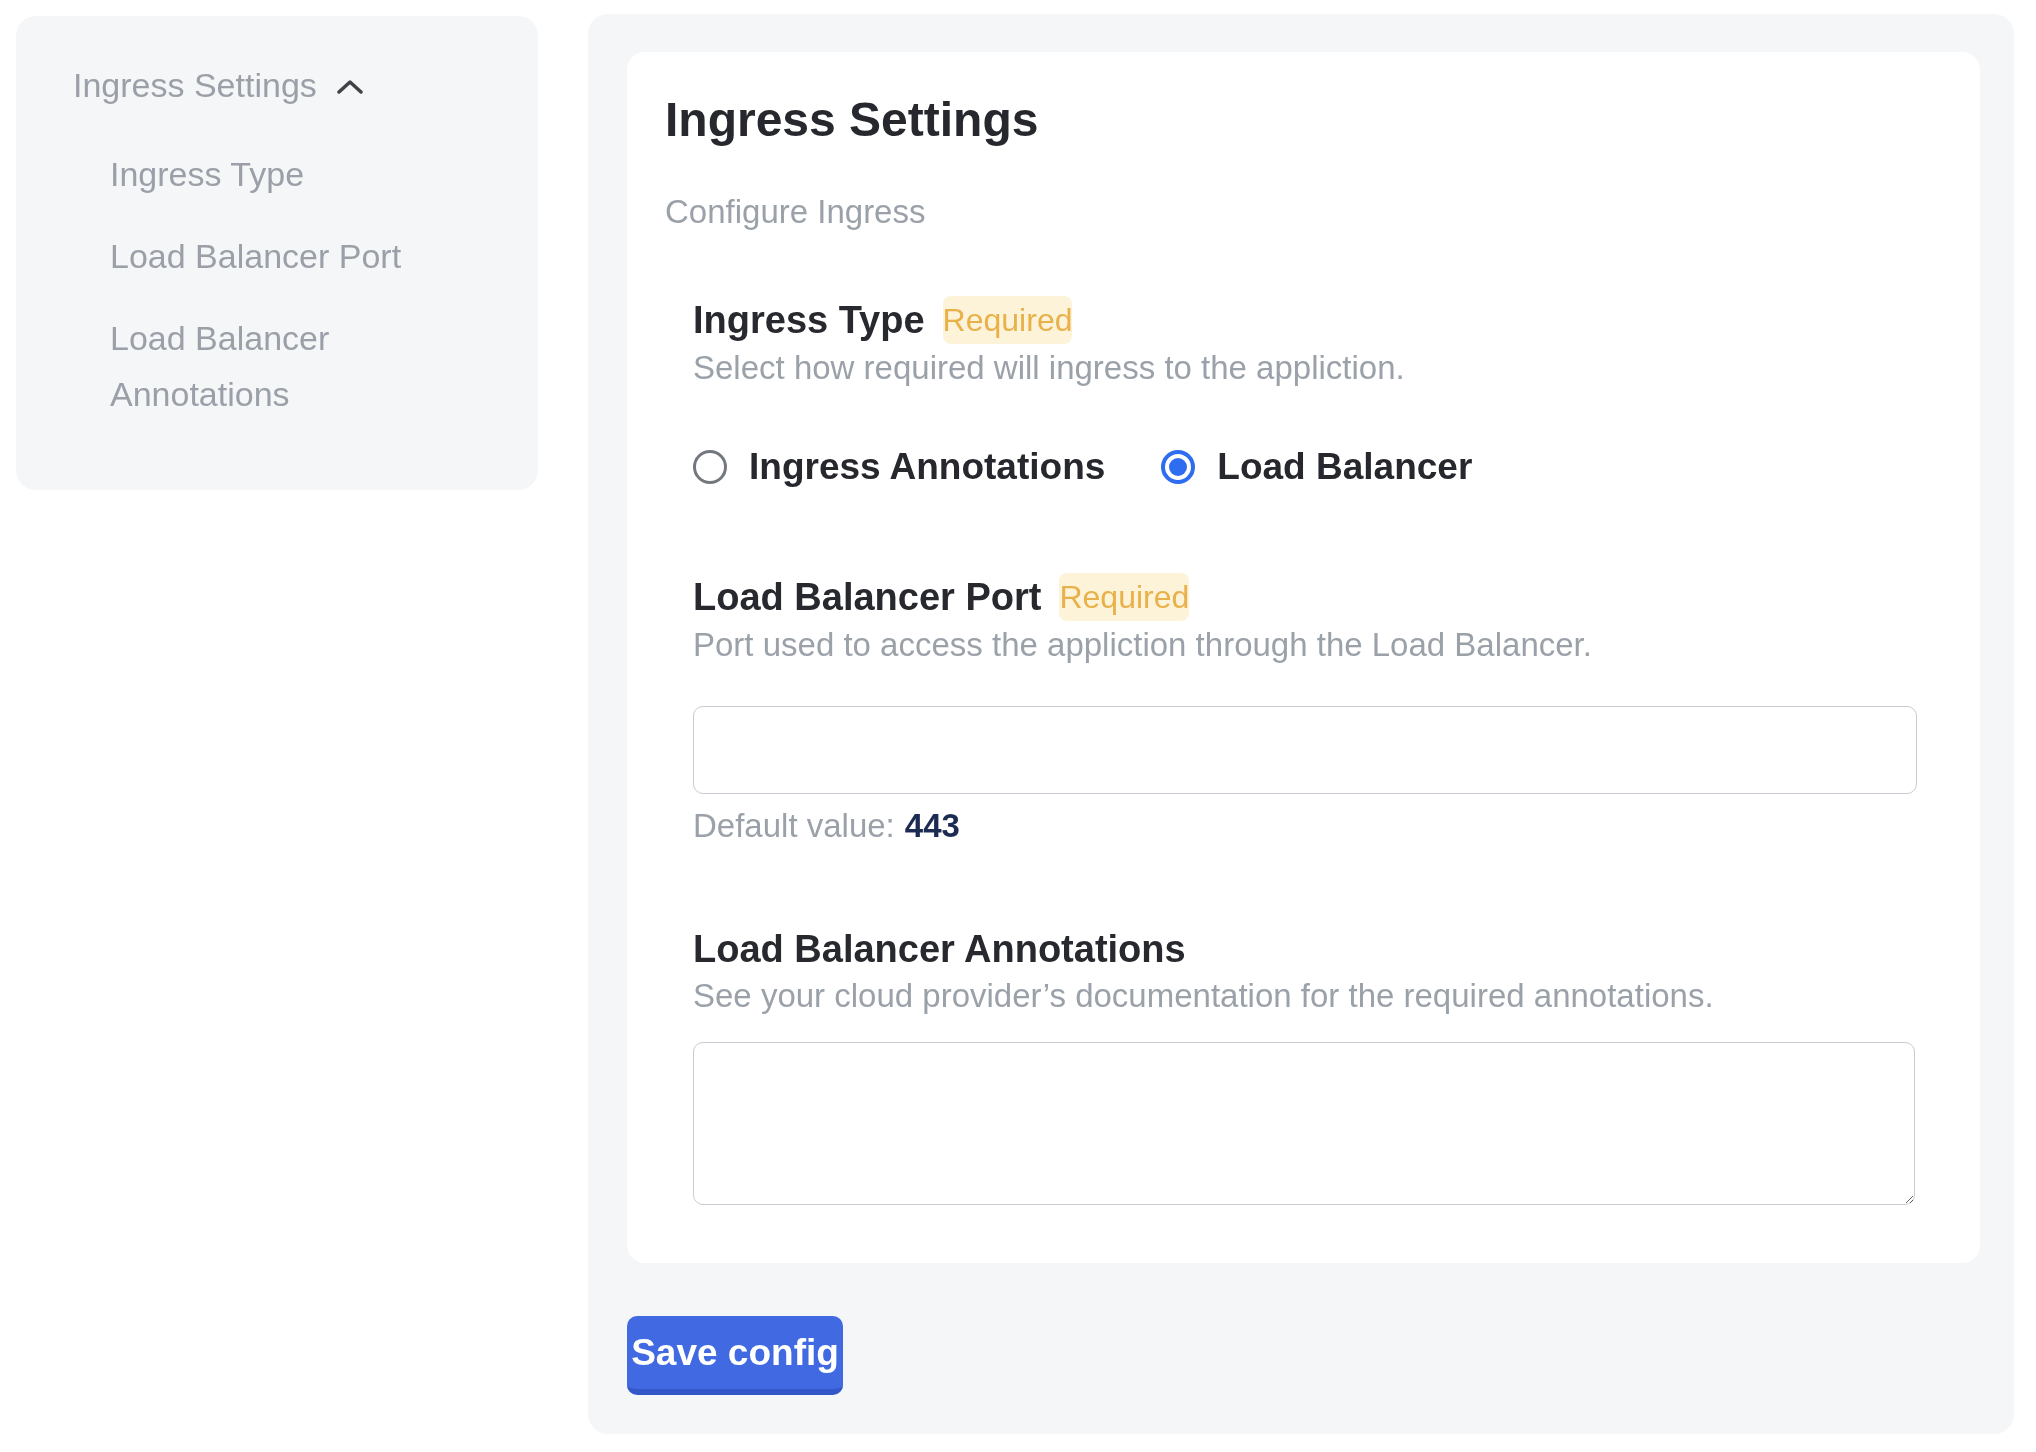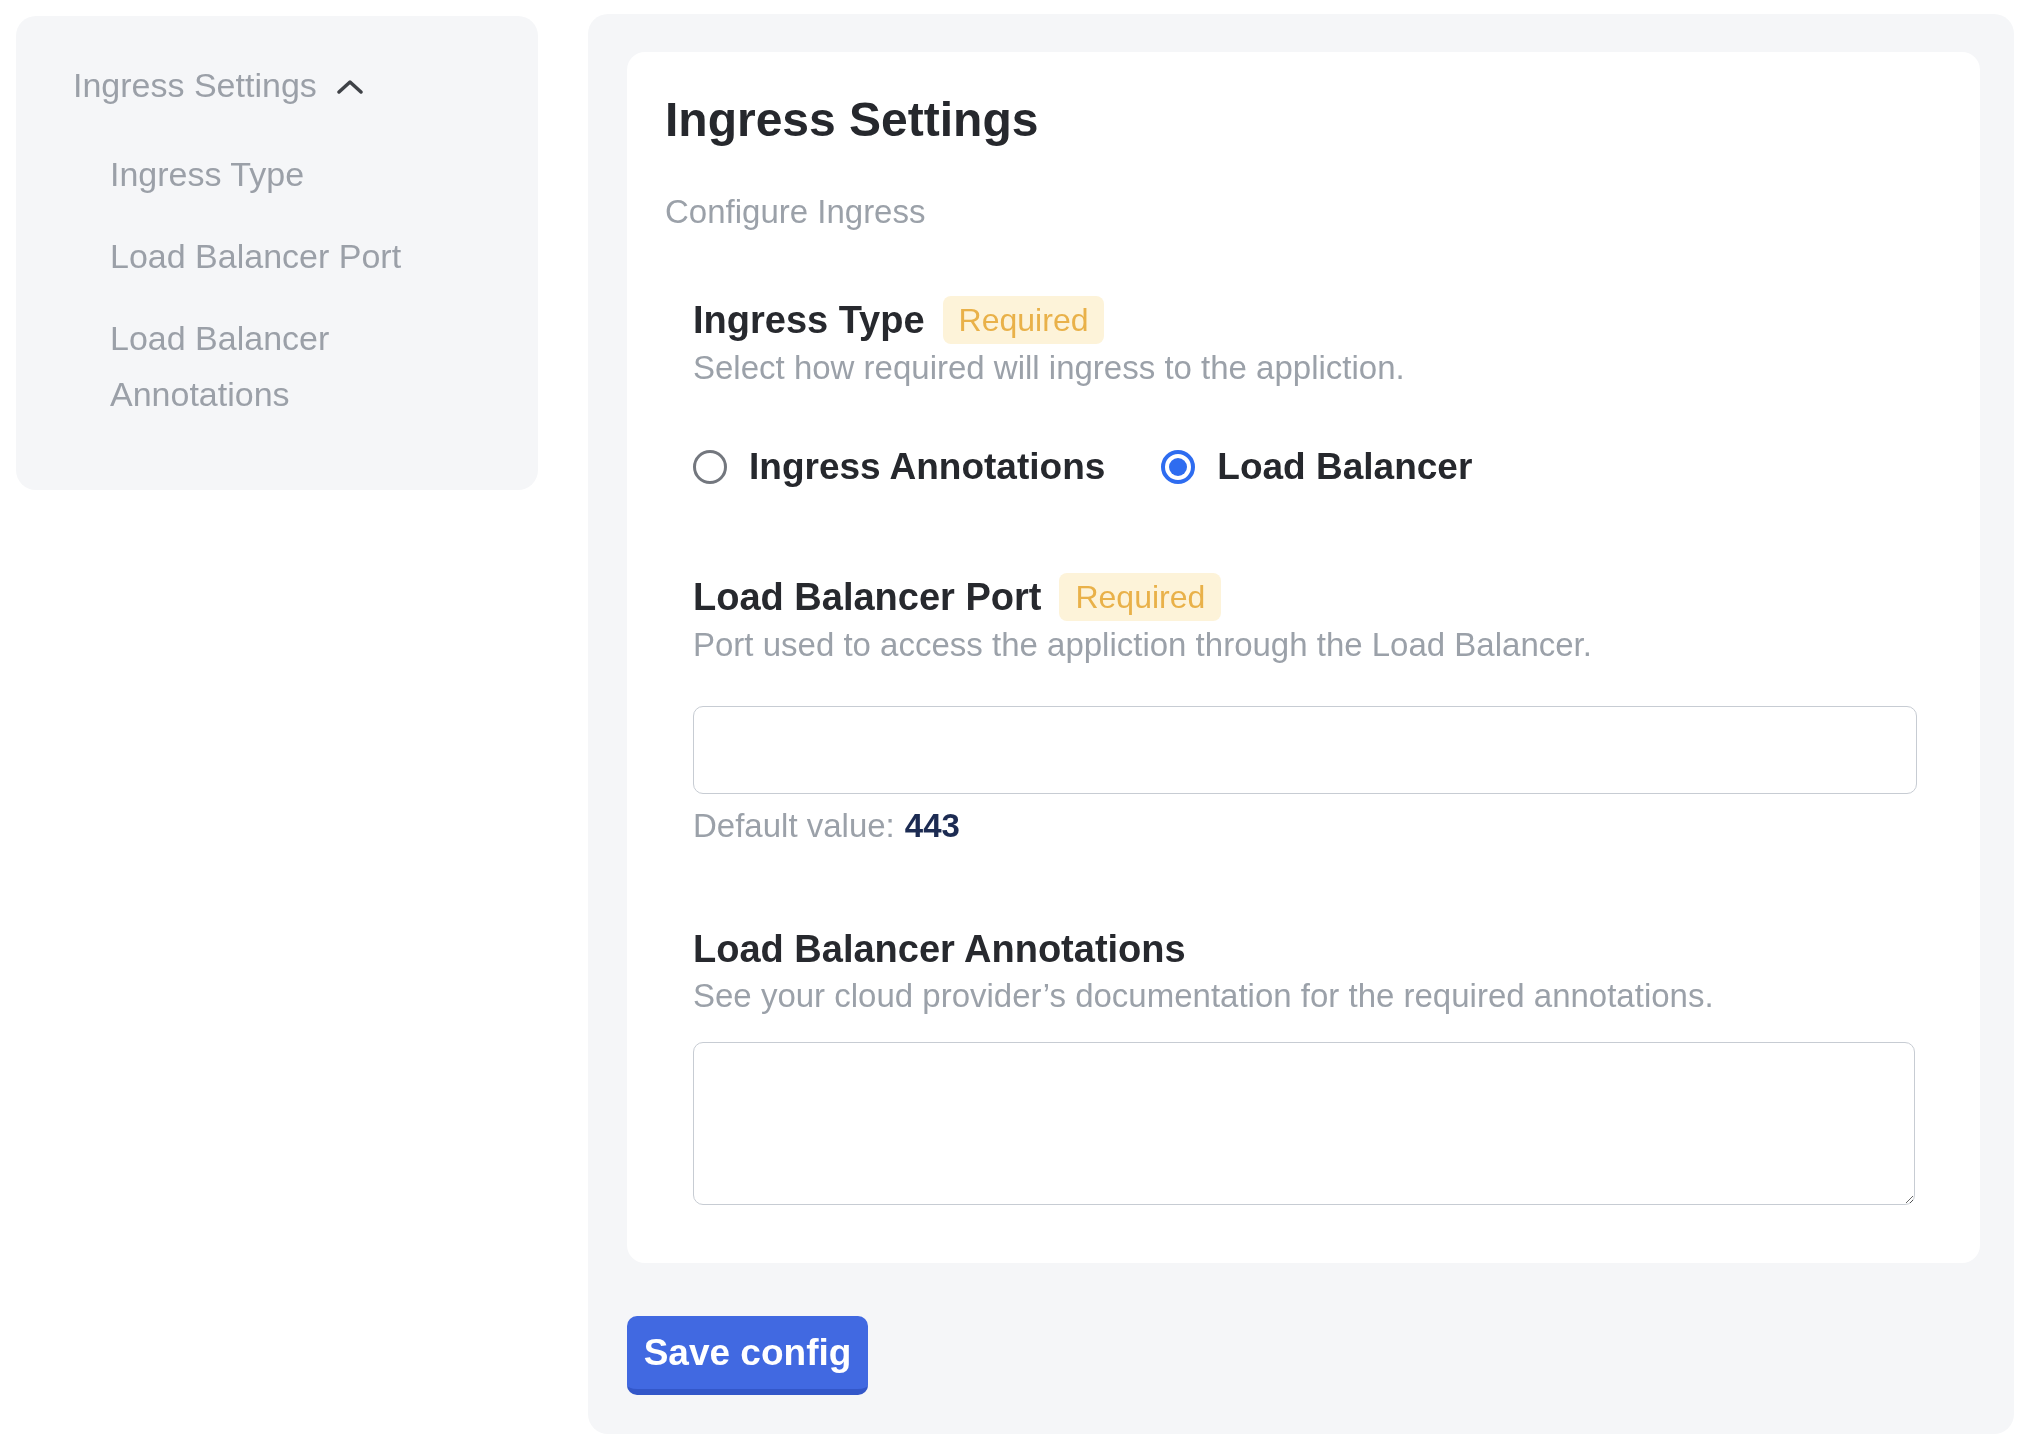--- a/index.html
+++ b/index.html
@@ -69,21 +69,21 @@
   .field-label-row { display: flex; align-items: center; gap: 18px; }
   .field-label {
     font-size: 38px; line-height: 46px; font-weight: 600;
     color: var(--label-text);
   }
   .badge {
     font-size: 32px; line-height: 38px;
     color: var(--badge-text);
     background: var(--badge-bg);
     border-radius: 8px;
-    padding: 5px 16px;
+    padding: 5px 0;
   }
   .field-desc {
     margin-top: 3px;
     font-size: 33px; line-height: 42px;
     color: var(--desc-text);
   }
 
   .section-ingress-type { margin-top: 64px; }
   .section-lb-port { margin-top: 83px; }
   .section-lb-annotations { margin-top: 80px; }
@@ -141,21 +141,21 @@
     font-family: "Liberation Sans", sans-serif;
     color: var(--heading-text);
     outline: none;
     resize: both;
   }
 
   
   .save-button {
     position: absolute;
     left: 627px; top: 1316px;
-    width: 241px; height: 79px;
+    width: 216px; height: 79px;
     background: var(--button-blue);
     border: none;
     border-bottom: 6px solid var(--button-blue-dark);
     border-radius: 10px;
     color: #ffffff;
     font-size: 37px; font-weight: 700;
     font-family: "Liberation Sans", sans-serif;
     cursor: pointer;
   }
 </style>

